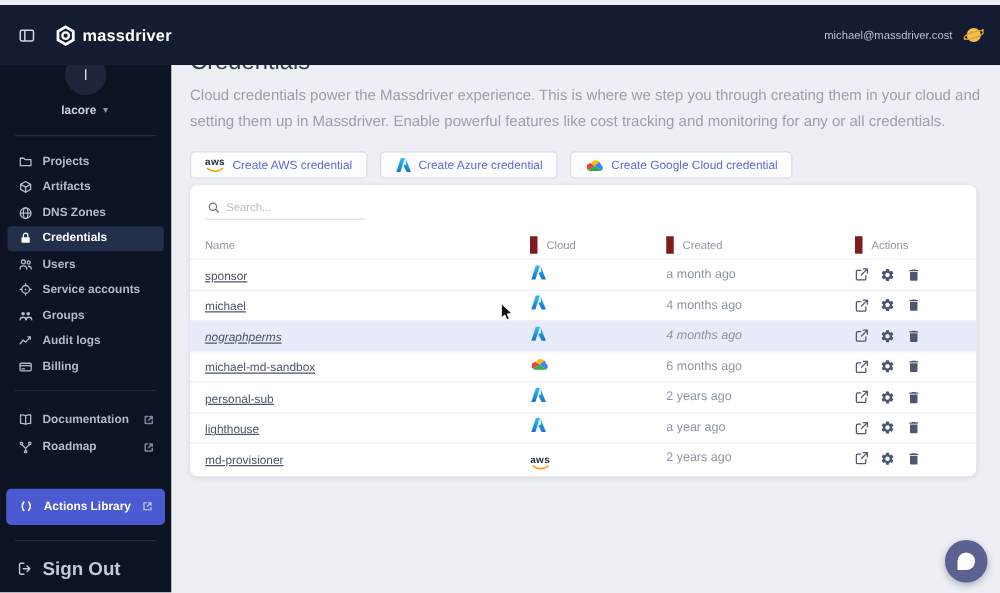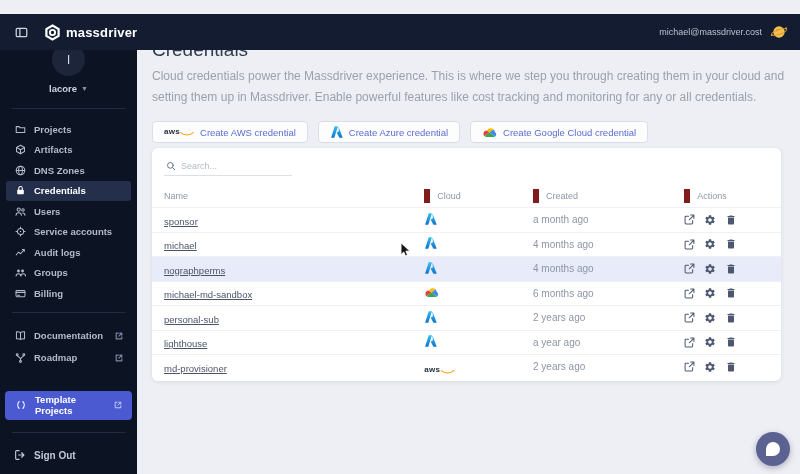--- a/index.html
+++ b/index.html
@@ -1,20 +1,20 @@
 <!DOCTYPE html>
 <html><head>
 <meta charset="utf-8">
 <style>
   * { margin:0; padding:0; box-sizing:border-box; }
   html,body { width:800px; height:474px; overflow:hidden; }
   body { font-family:"Liberation Sans", sans-serif; position:relative; background:#edeff4; }
 
   
-  .topbar { position:absolute; top:14px; left:0; width:800px; height:36px; background:#141c31;
+  .topbar { position:absolute; top:4px; left:0; width:800px; height:48px; background:#141c31;
             display:flex; align-items:center; z-index:5; }
   .tb-toggle { margin-left:15px; display:flex; align-items:center; color:#cfd5e2; cursor:pointer; }
   .tb-logo { margin-left:16px; display:flex; align-items:center; gap:5px; }
   .tb-brand { color:#fff; font-size:13px; font-weight:700; letter-spacing:.2px; }
   .tb-right { margin-left:auto; display:flex; align-items:center; gap:8px; margin-right:12px; }
   .tb-email { color:#b9c0cf; font-size:9px; }
 
   
   .sidebar { position:absolute; top:30px; left:0; width:137px; height:444px; background:#0c1322;
              display:flex; flex-direction:column; z-index:4; }
@@ -33,21 +33,21 @@
   .nav-icon svg { display:block; }
   .nav2 { padding:8px 6px 0; }
   .nav2 .nav-item { height:22px; }
   .ext { margin-left:auto; color:#7d86a0; display:flex; }
   .tpl-btn { margin:22px 5px 0; height:29px; background:#4b5ad1; border-radius:4px; color:#fff;
              display:flex; align-items:center; gap:8px; padding:0 10px; font-size:9.5px;
              font-weight:700; cursor:pointer; }
   .tpl-btn .ext { color:#c9cff2; }
   .sb-spacer { flex:1; }
   .signout { height:26px; margin:5px 6px 6px; display:flex; align-items:center; gap:8px;
-             padding:0 8px; color:#c3cad6; font-size:10px; font-weight:700; cursor:pointer; }
+             padding:0 8px; color:#c3cad6; font-size:15px; font-weight:700; cursor:pointer; }
 
   
   .main { position:absolute; top:30px; left:137px; width:663px; height:444px; background:#edeff4;
           padding:9px 0 0 15px; }
   .page-title { font-size:19px; font-weight:500; color:#313d50; }
   .page-desc { margin-top:5px; font-size:12px; line-height:1.75; color:#9aa1ae; max-width:642px; }
   .btn-row { margin-top:13px; display:flex; gap:10px; }
   .cbtn { height:22px; background:#fdfdfe; border:1px solid #d9dde9; border-radius:4px;
           display:flex; align-items:center; gap:6px; padding:0 11px; color:#5a6bd3;
           font-size:9.5px; font-weight:500; cursor:pointer; }
@@ -61,26 +61,26 @@
   .search-wrap input::placeholder { color:#b4bbc7; }
   .thead, .trow { display:flex; align-items:center; padding:0 12px; }
   .thead { height:22px; color:#8e96a6; font-size:9px; }
   .col-name { flex:0 0 43%; }
   .col-cloud { flex:0 0 18%; }
   .col-created { flex:0 0 25%; }
   .col-actions { flex:1; }
   .thead .col-cloud, .thead .col-created, .thead .col-actions
         { border-left:6px solid #7f1d1d; padding-left:7px; height:14px; line-height:14px; }
   .trow { height:24.5px; border-top:1px solid #eef0f5; }
-  .trow.hl { background:#e8ebf9; }
+  .trow.hl { background:#e8ebf9;font-style:italic; }
   .cred-link { color:#4a5468; font-size:9.5px; text-decoration:underline; cursor:pointer; }
   .created { color:#8d95a5; font-size:10px; }
   .acts { display:flex; align-items:center; gap:9px; color:#4d5870; }
   .acts span { display:flex; cursor:pointer; }
-  .aws-logo { display:inline-flex; align-items:flex-end; line-height:1; }
+  .aws-logo { display:inline-flex; flex-direction:column; align-items:center; line-height:1; }
   .aws-word { font-size:8px; font-weight:700; color:#232f3e; letter-spacing:.3px; }
 
   
   .chat-fab { position:absolute; right:10px; bottom:8px; width:34px; height:34px; border-radius:50%;
               background:#5b6190; display:flex; align-items:center; justify-content:center;
               box-shadow:0 2px 6px rgba(40,45,80,.35); cursor:pointer; z-index:9; }
   .chat-glyph { width:14px; height:14px; background:#fff; border-radius:50% 50% 50% 0; }
   .cursor { position:absolute; left:400px; top:242px; z-index:10; pointer-events:none; }
 </style>
 </head>
@@ -178,35 +178,35 @@
             <circle cx="8" cy="8" r="4.5"></circle>
             <path d="M8 1.4v2M8 12.6v2M1.4 8h2M12.6 8h2"></path>
             <circle cx="8" cy="8" r="1" fill="currentColor" stroke="none"></circle>
           </svg>
         </span>
        <span>Service accounts</span>
      </div>
       <div class="nav-item">
        <span class="nav-icon">
           <svg viewBox="0 0 16 16" width="11" height="11" fill="none" stroke="currentColor" stroke-width="1.5" stroke-linecap="round" stroke-linejoin="round">
-            <path d="M1.6 11.6 5.3 7.3l2.9 2.5 5-5.9"></path>
-            <path d="M10.6 3.7h2.8v2.8"></path>
-          </svg>
-        </span>
-       <span>Audit logs</span>
-     </div>
-      <div class="nav-item">
-       <span class="nav-icon">
-          <svg viewBox="0 0 16 16" width="11" height="11" fill="none" stroke="currentColor" stroke-width="1.5" stroke-linecap="round" stroke-linejoin="round">
             <circle cx="5" cy="5.8" r="2.1" fill="currentColor" stroke="none"></circle>
             <circle cx="11" cy="5.8" r="2.1" fill="currentColor" stroke="none"></circle>
             <path d="M1.6 13c0-1.9 1.5-3.1 3.4-3.1S8.4 11.1 8.4 13M8.6 13c0-1.9 1.5-3.1 3.4-3.1s3.4 1.2 3.4 3.1"></path>
           </svg>
         </span>
        <span>Groups</span>
+     </div>
+      <div class="nav-item">
+       <span class="nav-icon">
+          <svg viewBox="0 0 16 16" width="11" height="11" fill="none" stroke="currentColor" stroke-width="1.5" stroke-linecap="round" stroke-linejoin="round">
+            <path d="M1.6 11.6 5.3 7.3l2.9 2.5 5-5.9"></path>
+            <path d="M10.6 3.7h2.8v2.8"></path>
+          </svg>
+        </span>
+       <span>Audit logs</span>
      </div>
       <div class="nav-item">
        <span class="nav-icon">
           <svg viewBox="0 0 16 16" width="11" height="11" fill="none" stroke="currentColor" stroke-width="1.5" stroke-linecap="round" stroke-linejoin="round">
             <rect x="1.5" y="3.8" width="13" height="8.8" rx="1.2"></rect>
             <path d="M1.5 6.6h13M3.8 10.4h3"></path>
           </svg>
         </span>
        <span>Billing</span>
      </div>
@@ -243,21 +243,21 @@
           </svg>
         </span>
      </div>
     </div>
   <div class="tpl-btn">
     <span class="nav-icon">
       <svg viewBox="0 0 16 16" width="12" height="12" fill="none" stroke="currentColor" stroke-width="1.6" stroke-linecap="round">
         <path d="M5.4 3.6C3.2 6 3.2 10 5.4 12.4M10.6 3.6c2.2 2.4 2.2 6.4 0 8.8"></path>
         </svg>
     </span>
-    <span>Template Projects</span>
+    <span>Actions Library</span>
     <span class="ext">
       <svg viewBox="0 0 10 10" width="8" height="8" fill="none" stroke="currentColor" stroke-width="1.2" stroke-linecap="round">
         <path d="M4 1.5H1.5v7h7V6M6 1.5h2.5V4M8.3 1.7 4.8 5.2"></path>
         </svg>
     </span>
   </div>
   <div class="sb-spacer"></div>
   <div class="sb-div"></div>
   <div class="signout">
     <span class="nav-icon">

